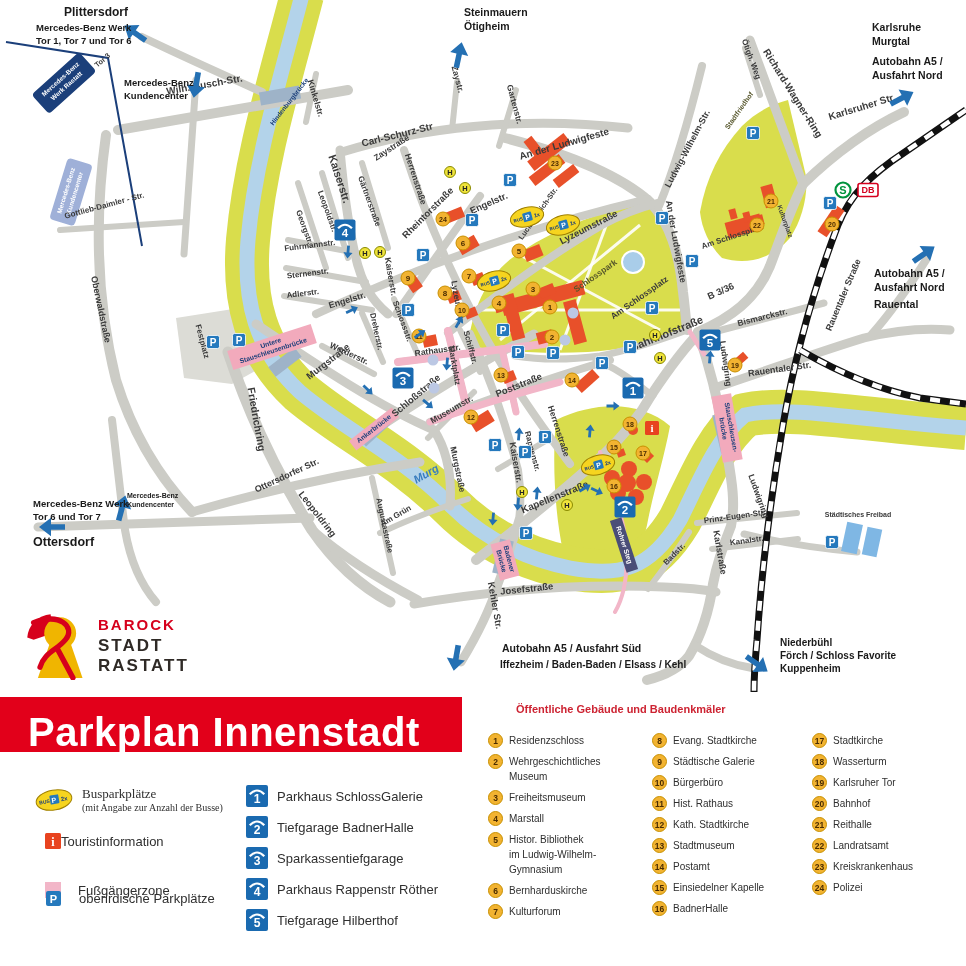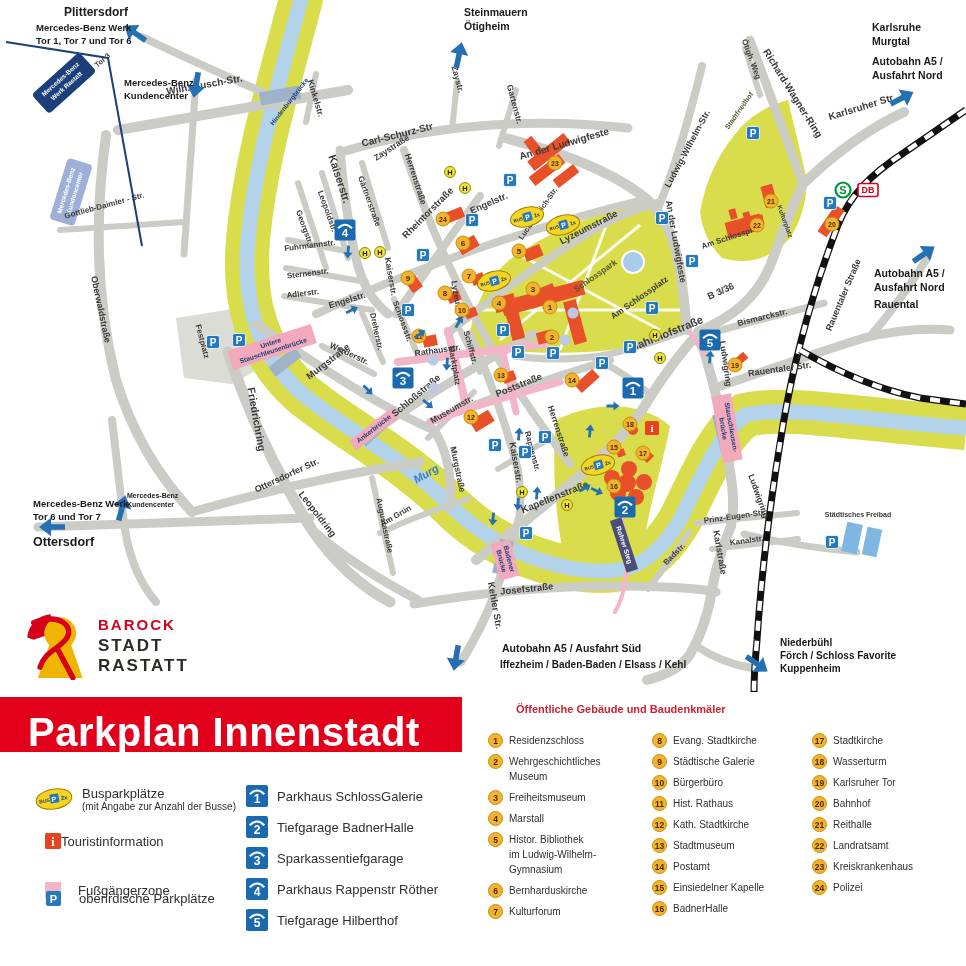--- a/index.html
+++ b/index.html
@@ -666,21 +666,21 @@
 <div class="lg-row" style="left:34px;top:786px;">
   <svg width="40" height="26" viewBox="0 0 40 26">
     <g transform="translate(20,13) rotate(-10)">
       <ellipse rx="18" ry="10" fill="#f6d41f" stroke="#a08000"></ellipse>
       <text x="-15" y="2" font-size="5" font-weight="bold" fill="#1b3f7a">BUS</text>
       <rect x="-4" y="-5" width="9" height="9" rx="1" fill="#2579bd"></rect>
       <text x="-2.5" y="2.5" font-size="7" font-weight="bold" fill="#fff">P</text>
       <text x="7" y="2.5" font-size="6" font-weight="bold" fill="#1b3f7a">2x</text>
     </g>
   </svg>
-  <div style="margin-left:8px;">
+  <div style="margin-left:8px;font-family:Liberation Serif, serif;">
     <div class="lg-label">Busparkplätze</div>
     <div class="lg-sub">(mit Angabe zur Anzahl der Busse)</div>
   </div>
 </div>
 <div class="lg-row" style="left:45px;top:833px;">
   <svg width="16" height="16">
     <rect width="16" height="16" rx="1.5" fill="#e8431f"></rect>
     <text x="8" y="12.5" font-size="12" font-weight="bold" fill="#fff" text-anchor="middle" font-family="Liberation Serif,serif">i</text>
   </svg>
   <span class="lg-label" style="">Touristinformation</span>

